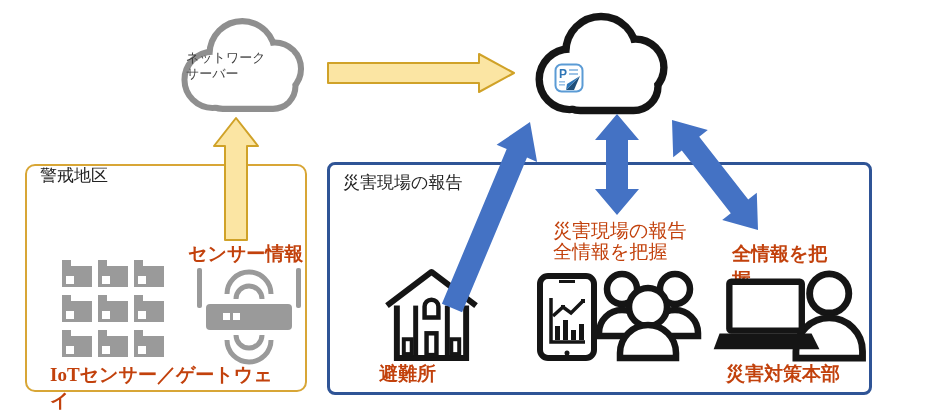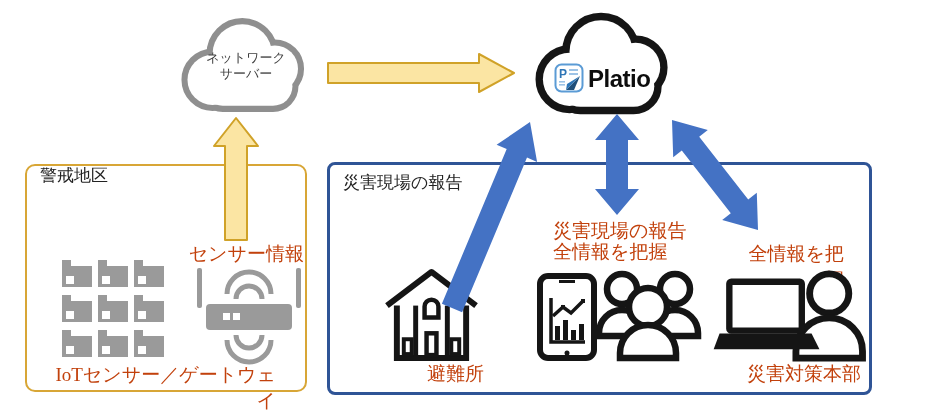--- a/index.html
+++ b/index.html
@@ -6,21 +6,21 @@
   #canvas{position:relative;width:930px;height:413px;background:#fff;overflow:hidden;
           font-family:"Liberation Serif","DejaVu Serif",serif;color:#1c1c1c;}
   .abs{position:absolute;}
   svg{display:block;overflow:visible;}
 
   
   .stroke-pass-gray{fill:#fff;stroke:var(--cloud-gray,#8f8f8f);stroke-width:13;}
   .stroke-pass-black{fill:#fff;stroke:var(--icon-black,#151515);stroke-width:15;}
   .fill-pass{fill:#fff;stroke:none;}
 
-  .cloud-text{left:186px;top:50px;width:120px;text-align:center;font-size:13px;line-height:16px;
+  .cloud-text{left:186px;top:50px;width:120px;text-align:left;font-size:13px;line-height:16px;
               color:#3f3f3f;z-index:4;}
   .platio-logo{left:554px;top:63px;display:flex;align-items:center;gap:4px;z-index:4;}
   .platio-word{font-family:"Liberation Sans",sans-serif;font-weight:800;font-size:24px;
                color:#0d0d0d;letter-spacing:-0.5px;}
 
   
   .y-shape{fill:var(--yellow-fill,#FBE5A3);stroke:var(--yellow-stroke,#D0A228);stroke-width:2;stroke-linejoin:round;}
 
   
   .b-shape{fill:var(--blue-arrow,#4472C4);}
@@ -28,21 +28,21 @@
   
   #left-box{left:25px;top:164px;width:278px;height:224px;border:2px solid var(--box-yellow-border,#D8A636);
             border-radius:10px;background:#fff;z-index:1;}
   #right-box{left:327px;top:162px;width:539px;height:227px;border:3px solid var(--box-blue-border,#2F5496);
              border-radius:8px;background:#fff;z-index:1;}
   .box-title{font-size:17px;color:#222;z-index:2;}
   #left-box-title{left:40px;top:164px;}
   #right-box-title{left:343px;top:171px;}
 
   .lbl{font-size:19px;color:#c2410c;z-index:2;}
-  .ctr{text-align:right;}
+  .ctr{text-align:left;font-weight:bold;}
 
   
   .g-fill{fill:var(--device-gray,#9a9a9a);}
   .g-stroke{stroke:var(--device-gray,#9a9a9a);fill:none;}
 
   
   .k-stroke{stroke:var(--icon-black,#151515);fill:#fff;}
   .k-fill{fill:var(--icon-black,#151515);}
 
   .z2{z-index:2;} .z3{z-index:3;}
@@ -85,21 +85,20 @@
     <svg width="30" height="31" viewBox="0 0 30 31">
       <rect x="1.5" y="1.5" width="27" height="27" rx="6" fill="#fff" stroke="#5B9BD5" stroke-width="2"></rect>
       <text x="5" y="15" font-family="Liberation Sans, sans-serif" font-size="12" font-weight="bold" fill="var(--platio-blue,#2E75B6)">P</text>
       <rect x="15" y="6" width="9" height="2" fill="#9DC3E6"></rect>
       <rect x="15" y="10" width="9" height="2" fill="#9DC3E6"></rect>
       <rect x="5" y="18" width="6" height="1.6" fill="#9DC3E6"></rect>
       <rect x="5" y="21" width="6" height="1.6" fill="#9DC3E6"></rect>
       <polygon points="12,27 26,13 20,27" fill="#1F4E79"></polygon>
       <polygon points="12,27 26,13 13,21" fill="#2E75B6"></polygon>
     </svg>
-    <span class="platio-word">Platio</span>
   </div>
 
   <div class="abs" id="left-box"></div>
   <div class="abs box-title" id="left-box-title">警戒地区</div>
 
   <svg class="abs z2" style="left:62px;top:260px;" width="102" height="98" viewBox="0 0 102 98">
     <defs>
       <g id="sensorShape">
         <path class="g-fill" d="M0,27 L0,0 L9,0 L9,6 L30,6 L30,27 Z"></path>
         <rect x="4" y="16" width="8" height="8" fill="#fff"></rect>

